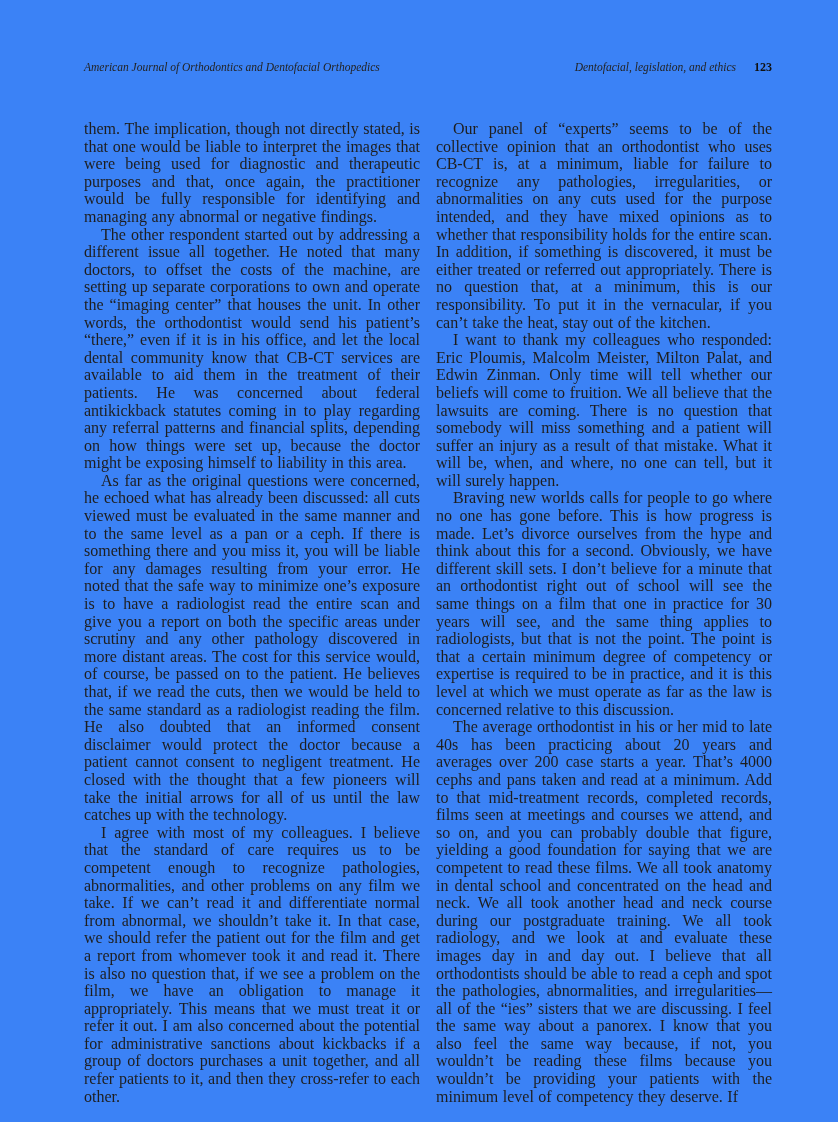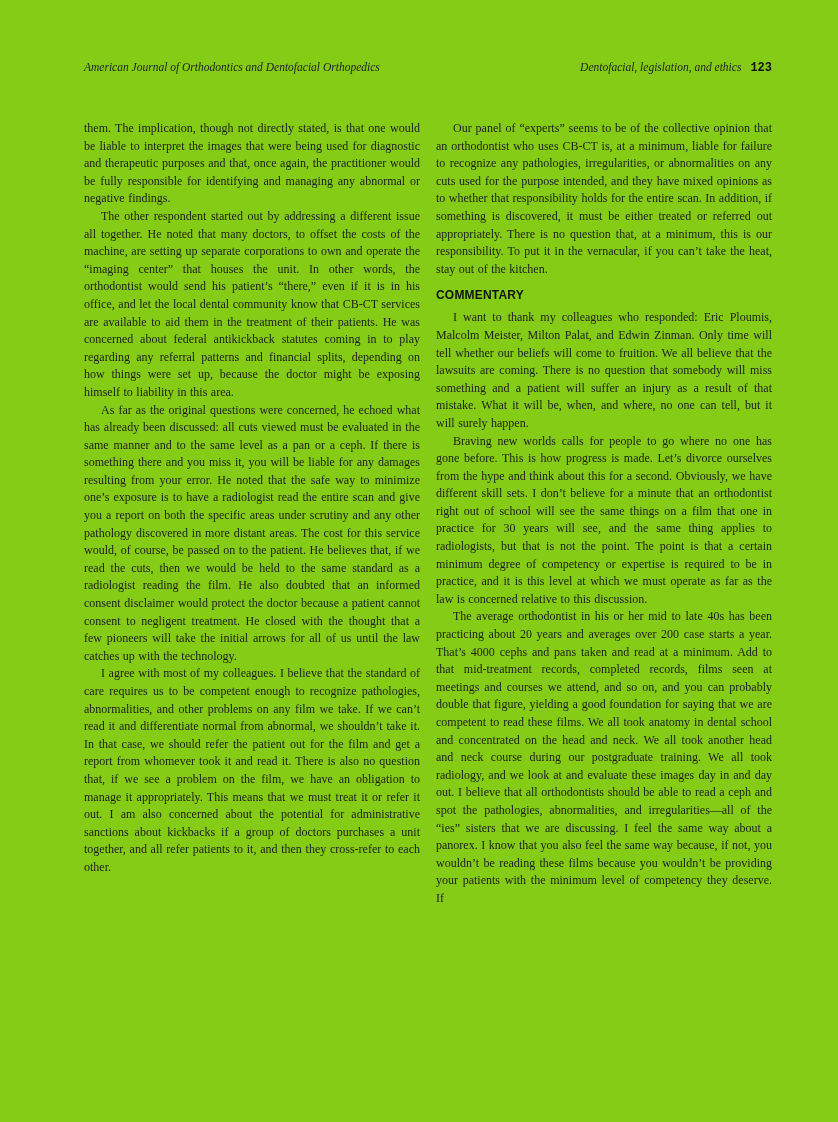--- a/index.html
+++ b/index.html
@@ -4,21 +4,21 @@
 <style>
   html, body {
     margin: 0;
     padding: 0;
     background: #ffffff;
   }
   .page {
     position: relative;
     width: 838px;
     height: 1122px;
-    background: #84cc16;
+    background: #3b82f6;
     font-family: "Liberation Serif", serif;
     color: #1e1e1e;
     overflow: hidden;
     box-sizing: border-box;
   }
   .page-header {
     position: absolute;
     top: 60px;
     left: 84px;
     width: 688px;
@@ -35,44 +35,44 @@
   .header-right {
     font-size: 11.5px;
     line-height: 14.5px;
     white-space: nowrap;
     color: #232323;
   }
   .running-title {
     font-style: italic;
   }
   .page-number {
-    font-family: Liberation Mono, monospace;
+    font-family: Liberation Serif, serif;
     font-weight: bold;
     font-style: normal;
     font-size: 12px;
-    margin-left: 9px;
+    margin-left: 18px;
     color: #111;
   }
   .columns {
     position: absolute;
     top: 120px;
     left: 84px;
     width: 688px;
     display: flex;
     gap: 16px;
   }
   .column {
     width: 336px;
     flex: 0 0 336px;
   }
   .column p {
     margin: 0;
     text-align: justify;
     text-indent: 17px;
-    font-size: 12px;
+    font-size: 16px;
     line-height: 17.6px;
     word-spacing: 0.5px;
   }
   .column p.no-indent {
     text-indent: 0;
   }
   .section-heading {
     font-family: "Liberation Sans", sans-serif;
     font-weight: bold;
     font-size: 12px;
@@ -99,21 +99,20 @@
 
     <section class="column">
       <p class="no-indent">them. The implication, though not directly stated, is that one would be liable to interpret the images that were being used for diagnostic and therapeutic purposes and that, once again, the practitioner would be fully responsible for identifying and managing any abnormal or negative findings.</p>
       <p>The other respondent started out by addressing a different issue all together. He noted that many doctors, to offset the costs of the machine, are setting up separate corporations to own and operate the “imaging center” that houses the unit. In other words, the orthodontist would send his patient’s “there,” even if it is in his office, and let the local dental community know that CB-CT services are available to aid them in the treatment of their patients. He was concerned about federal antikickback statutes coming in to play regarding any referral patterns and financial splits, depending on how things were set up, because the doctor might be exposing himself to liability in this area.</p>
       <p>As far as the original questions were concerned, he echoed what has already been discussed: all cuts viewed must be evaluated in the same manner and to the same level as a pan or a ceph. If there is something there and you miss it, you will be liable for any damages resulting from your error. He noted that the safe way to minimize one’s exposure is to have a radiologist read the entire scan and give you a report on both the specific areas under scrutiny and any other pathology discovered in more distant areas. The cost for this service would, of course, be passed on to the patient. He believes that, if we read the cuts, then we would be held to the same standard as a radiologist reading the film. He also doubted that an informed consent disclaimer would protect the doctor because a patient cannot consent to negligent treatment. He closed with the thought that a few pioneers will take the initial arrows for all of us until the law catches up with the technology.</p>
       <p>I agree with most of my colleagues. I believe that the standard of care requires us to be competent enough to recognize pathologies, abnormalities, and other problems on any film we take. If we can’t read it and differentiate normal from abnormal, we shouldn’t take it. In that case, we should refer the patient out for the film and get a report from whomever took it and read it. There is also no question that, if we see a problem on the film, we have an obligation to manage it appropriately. This means that we must treat it or refer it out. I am also concerned about the potential for administrative sanctions about kickbacks if a group of doctors purchases a unit together, and all refer patients to it, and then they cross-refer to each other.</p>
     </section>
 
     <section class="column">
       <p>Our panel of “experts” seems to be of the collective opinion that an orthodontist who uses CB-CT is, at a minimum, liable for failure to recognize any pathologies, irregularities, or abnormalities on any cuts used for the purpose intended, and they have mixed opinions as to whether that responsibility holds for the entire scan. In addition, if something is discovered, it must be either treated or referred out appropriately. There is no question that, at a minimum, this is our responsibility. To put it in the vernacular, if you can’t take the heat, stay out of the kitchen.</p>
-      <h2 class="section-heading">COMMENTARY</h2>
       <p>I want to thank my colleagues who responded: Eric Ploumis, Malcolm Meister, Milton Palat, and Edwin Zinman. Only time will tell whether our beliefs will come to fruition. We all believe that the lawsuits are coming. There is no question that somebody will miss something and a patient will suffer an injury as a result of that mistake. What it will be, when, and where, no one can tell, but it will surely happen.</p>
       <p>Braving new worlds calls for people to go where no one has gone before. This is how progress is made. Let’s divorce ourselves from the hype and think about this for a second. Obviously, we have different skill sets. I don’t believe for a minute that an orthodontist right out of school will see the same things on a film that one in practice for 30 years will see, and the same thing applies to radiologists, but that is not the point. The point is that a certain minimum degree of competency or expertise is required to be in practice, and it is this level at which we must operate as far as the law is concerned relative to this discussion.</p>
       <p>The average orthodontist in his or her mid to late 40s has been practicing about 20 years and averages over 200 case starts a year. That’s 4000 cephs and pans taken and read at a minimum. Add to that mid-treatment records, completed records, films seen at meetings and courses we attend, and so on, and you can probably double that figure, yielding a good foundation for saying that we are competent to read these films. We all took anatomy in dental school and concentrated on the head and neck. We all took another head and neck course during our postgraduate training. We all took radiology, and we look at and evaluate these images day in and day out. I believe that all orthodontists should be able to read a ceph and spot the pathologies, abnormalities, and irregularities—all of the “ies” sisters that we are discussing. I feel the same way about a panorex. I know that you also feel the same way because, if not, you wouldn’t be reading these films because you wouldn’t be providing your patients with the minimum level of competency they deserve. If</p>
     </section>
 
   </main>
 
 </div>
 
 </body></html>

